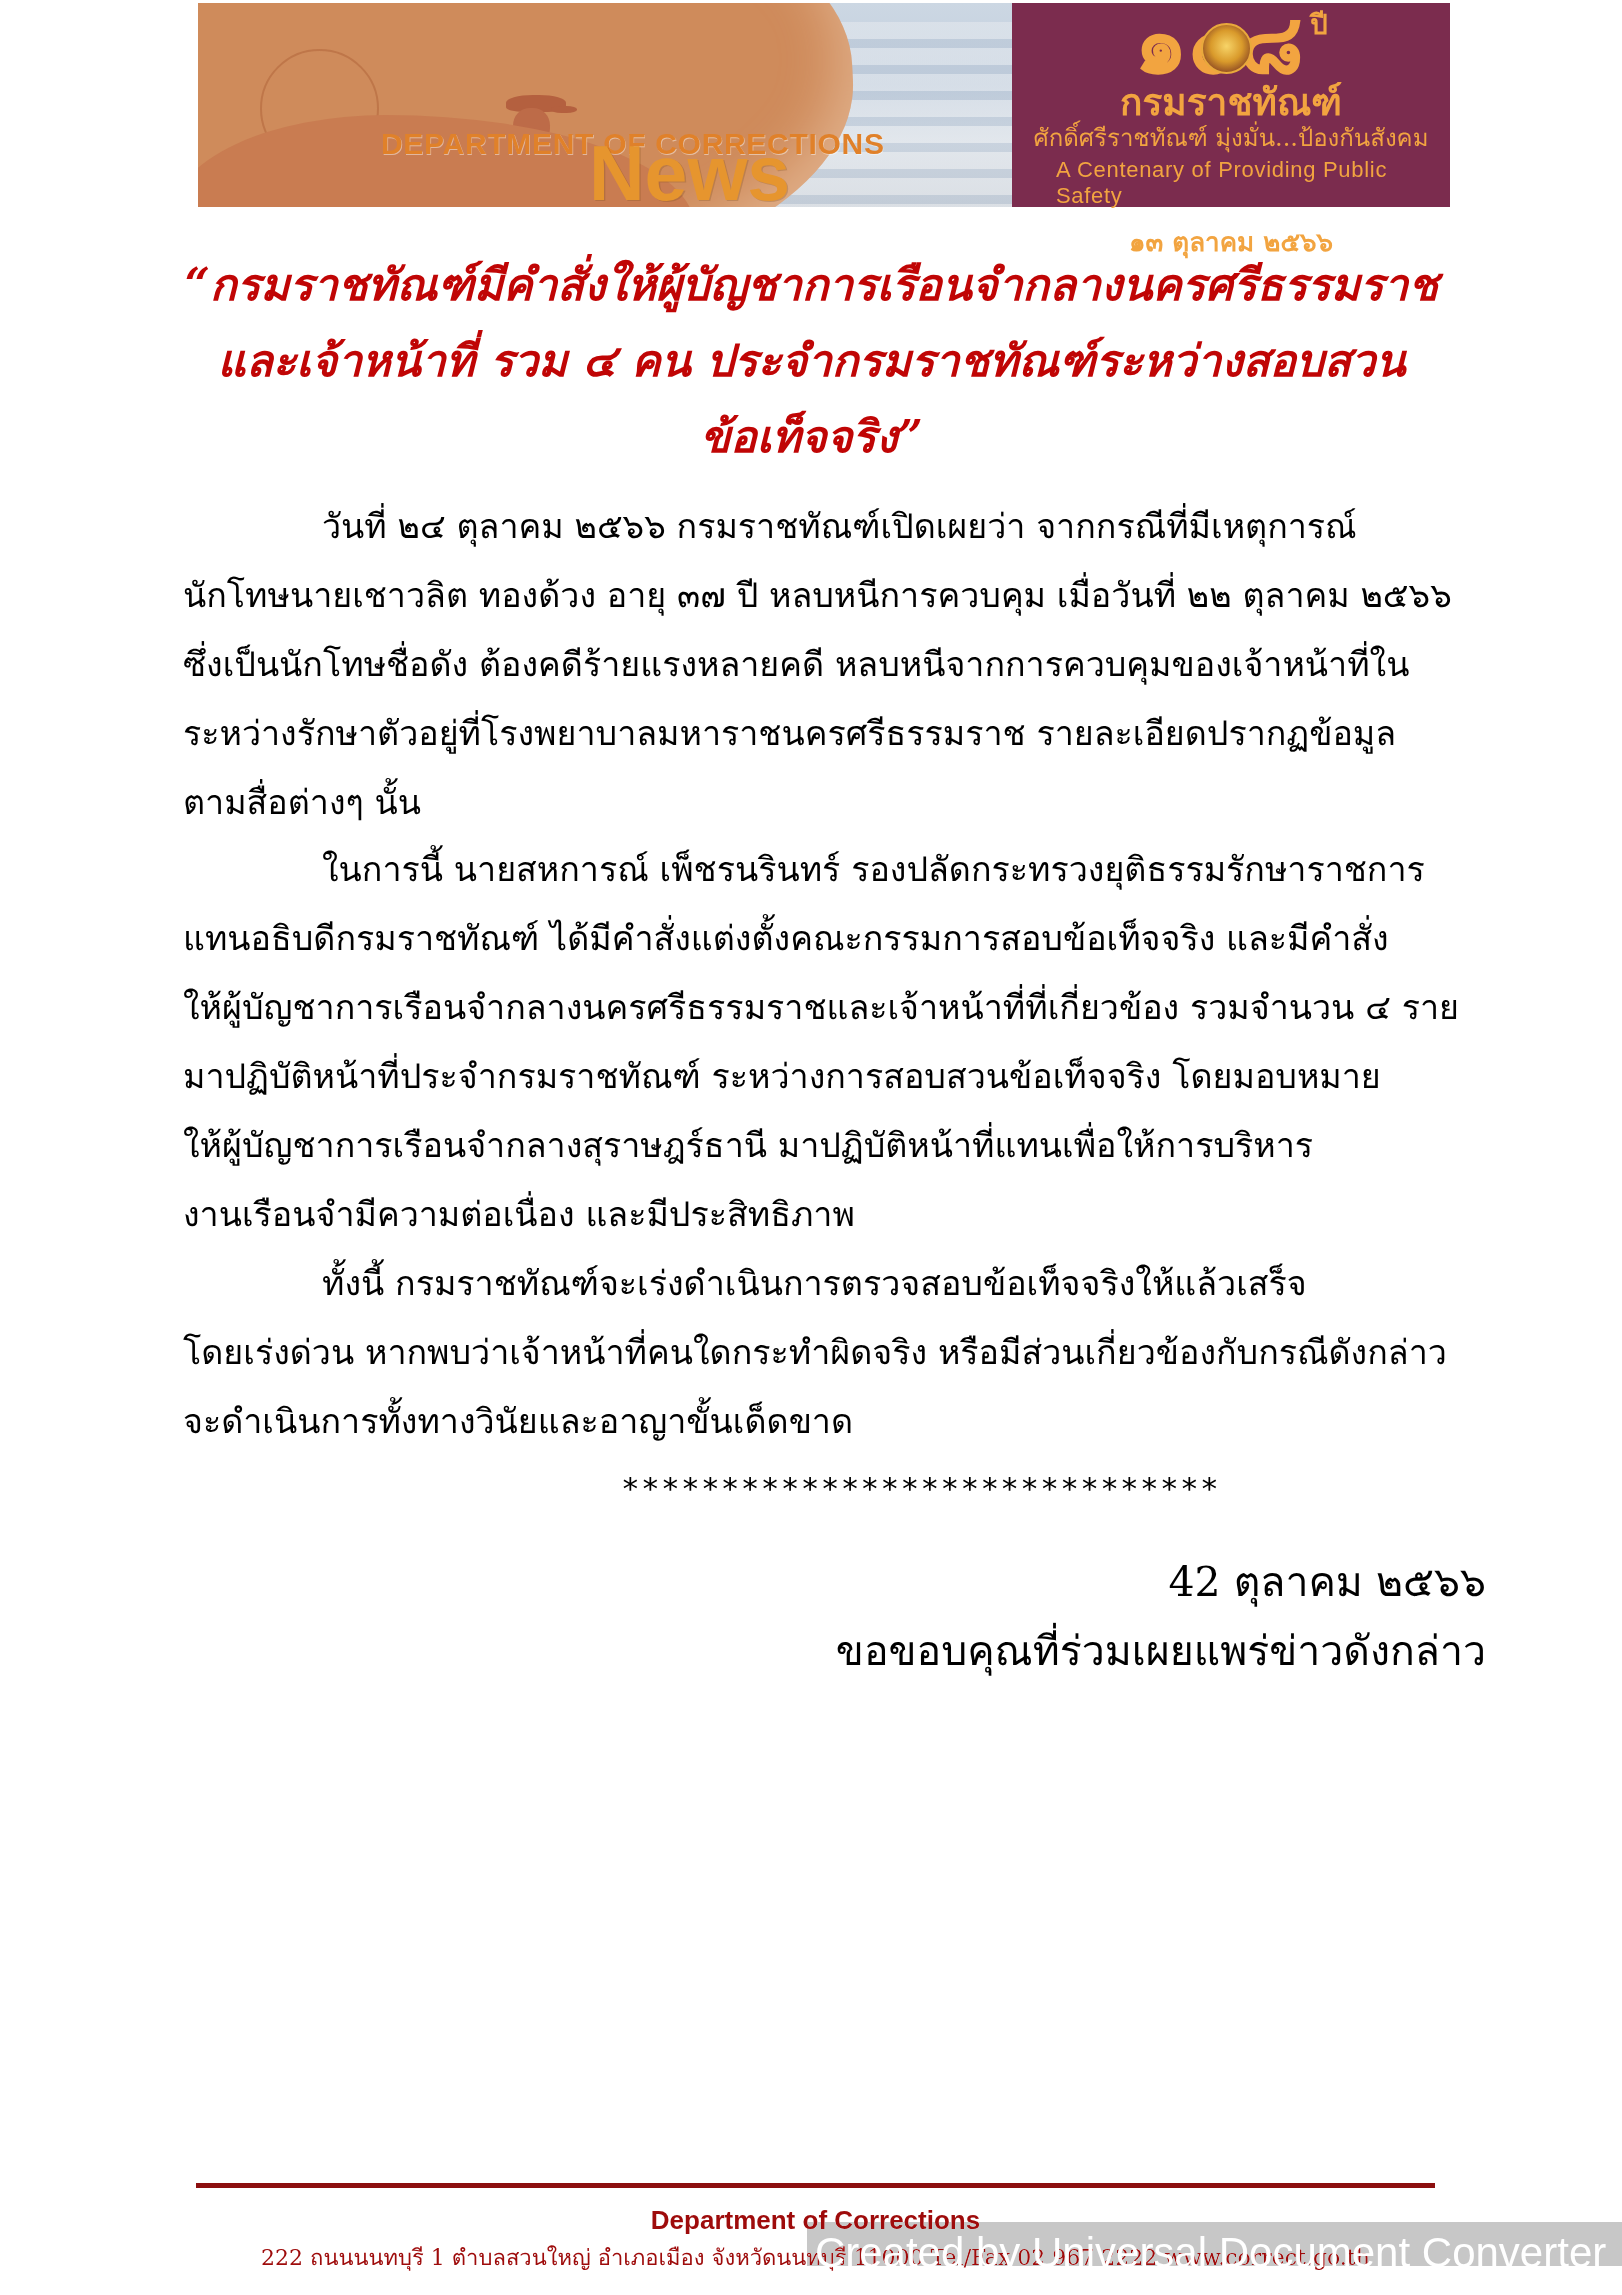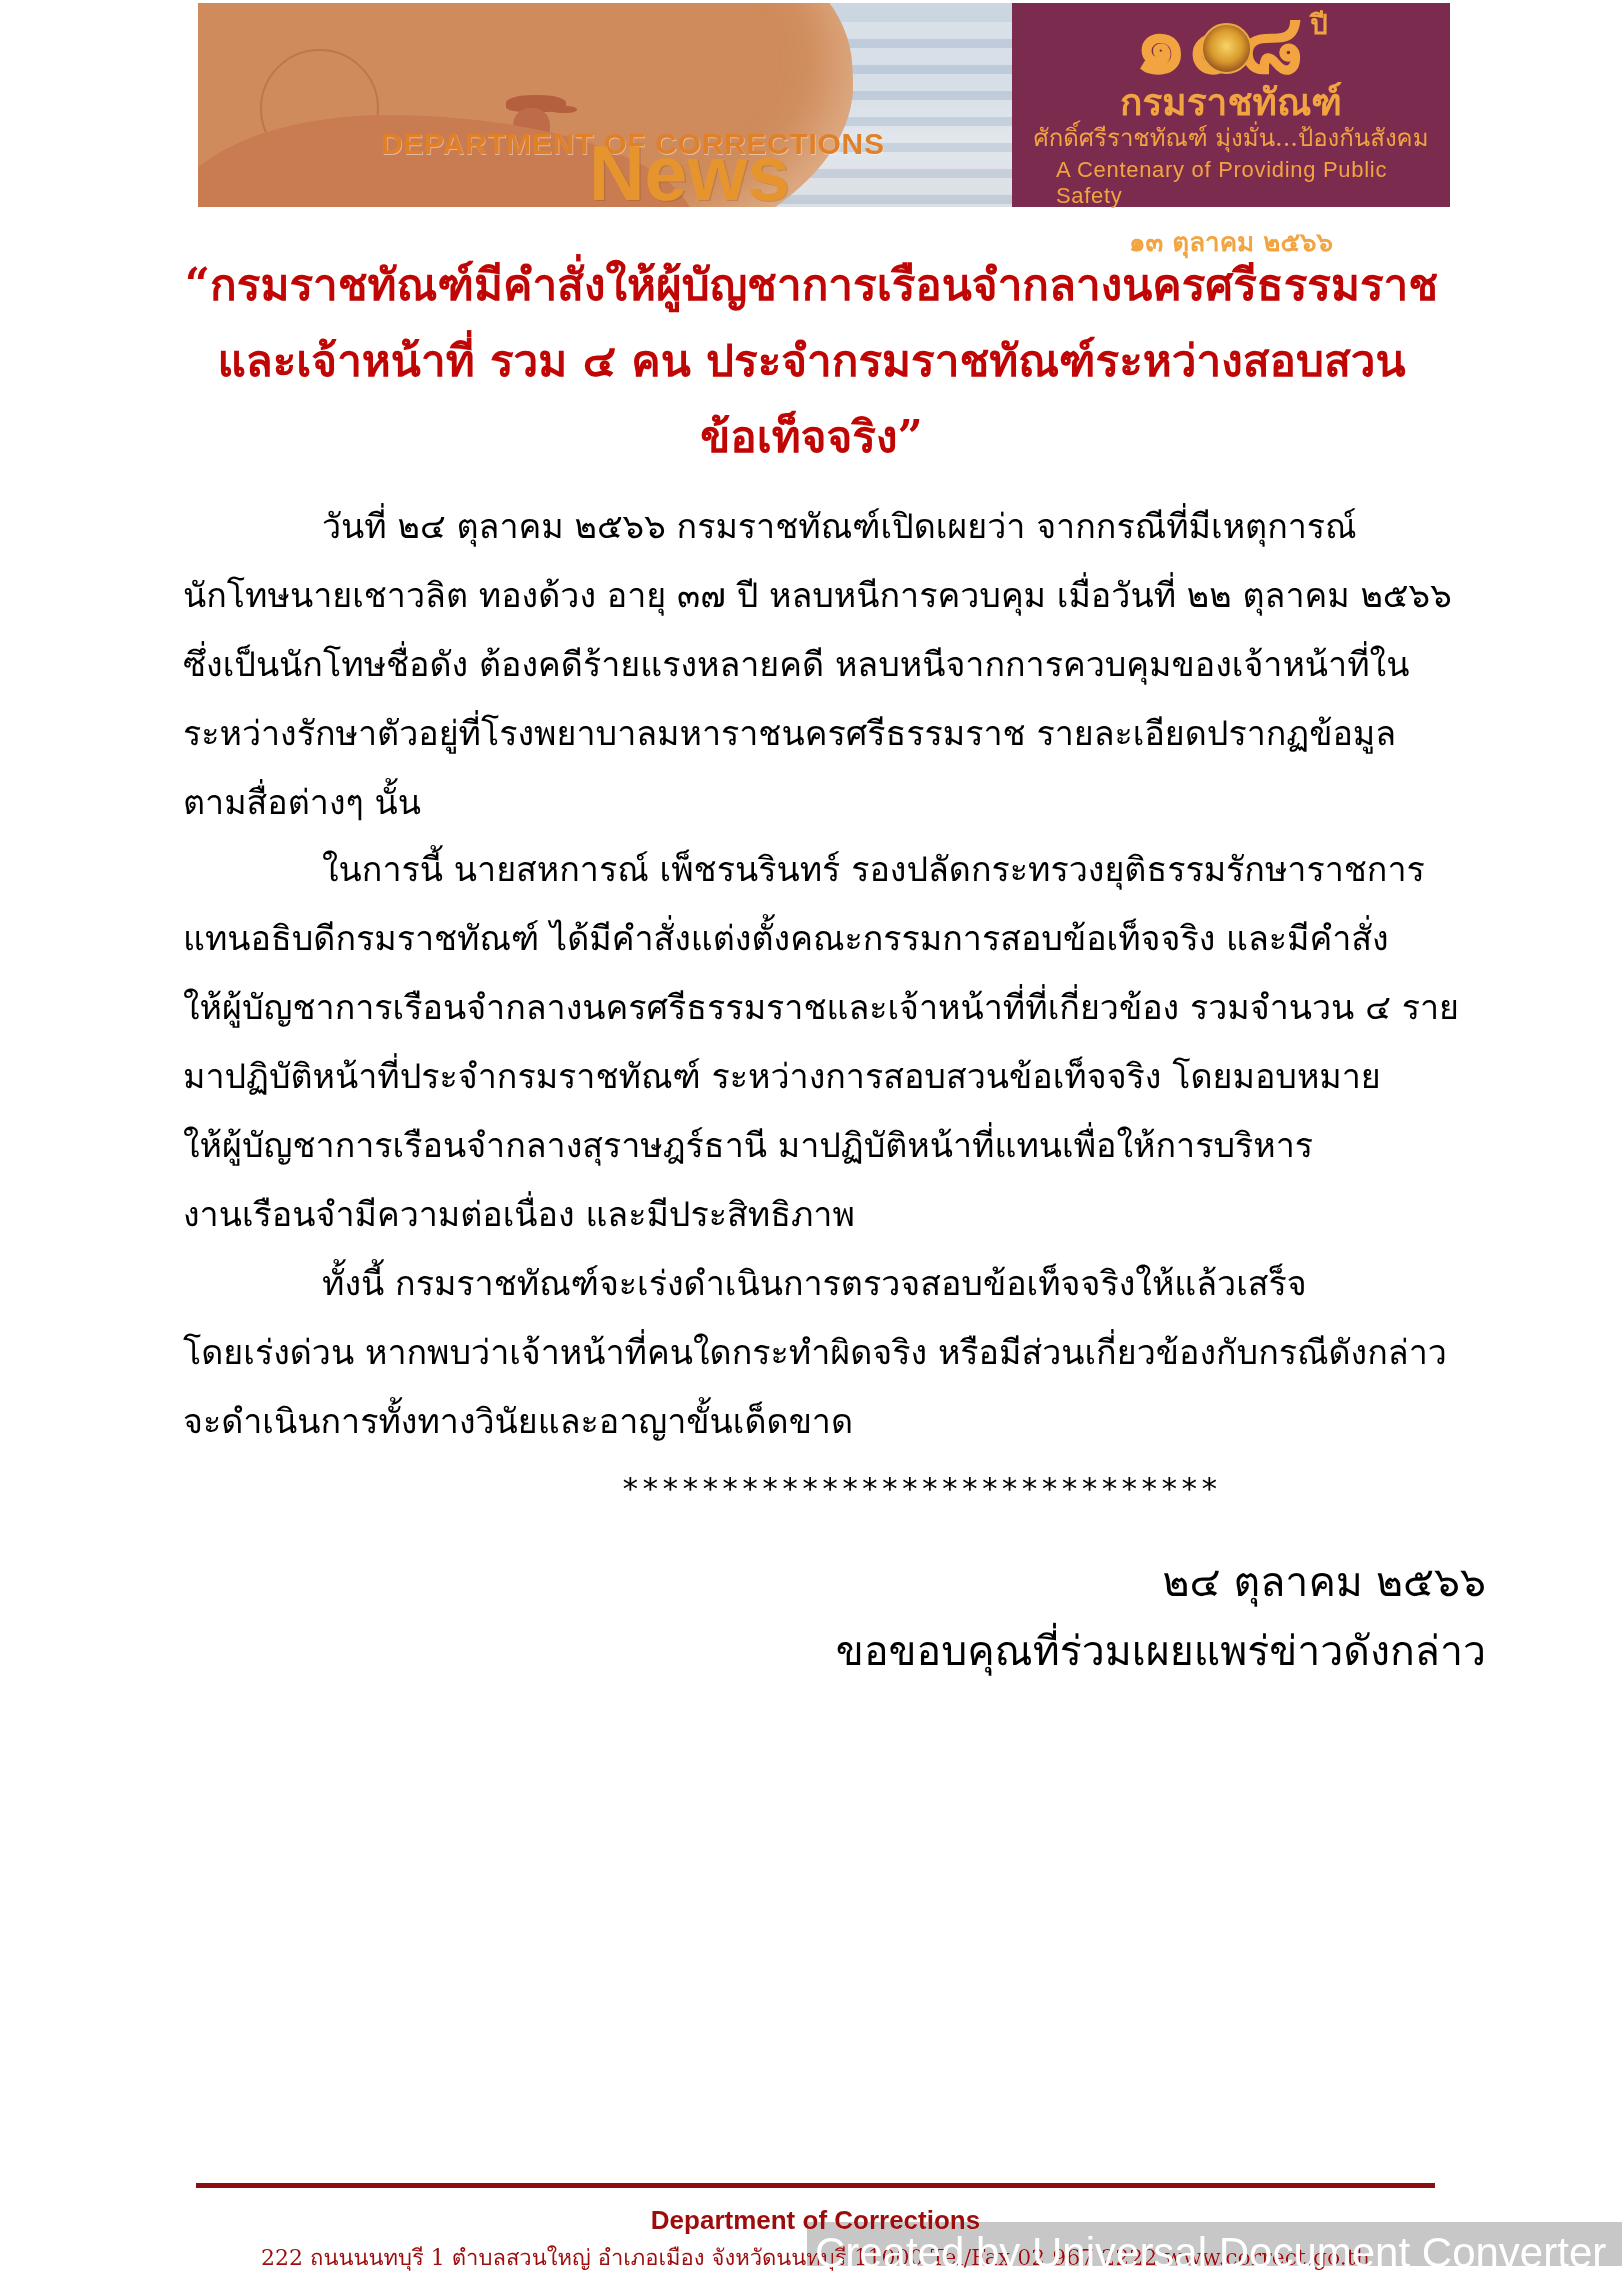--- a/index.html
+++ b/index.html
@@ -41,21 +41,21 @@
           background:radial-gradient(circle at 50% 45%,#f7d468 0%,#d99a2b 45%,#8e4a23 78%,#b06a2a 100%);}
   .org-name{font-size:37px;font-weight:700;line-height:41px;}
   .motto-thai{font-size:24px;line-height:29px;margin-top:1.3px;}
   .hdr-divider{width:94%;height:1.3px;background:#d9b9a0;opacity:.8;margin:2px 0;}
   .motto-en{font-size:22px;line-height:26px;letter-spacing:0.7px;
             font-family:"Liberation Sans","DejaVu Sans",sans-serif;margin-left:44px;}
   .hdr-date{font-size:26px;font-weight:700;margin-top:12px;}
 
   
   .title-block{position:absolute;left:157px;top:247px;width:1309px;text-align:center;
-               color:#c00505;font-weight:700;font-size:44px;line-height:76px;}
+               color:#c00505;font-style:italic;font-weight:700;font-size:44px;line-height:76px;}
 
   
   .para{position:absolute;left:183px;width:1305px;font-size:34px;line-height:69px;}
   .indent{text-indent:139px;}
   .para-1{top:492px;}
   .para-2{top:835px;}
   .para-3{top:1249px;}
 
   .separator{position:absolute;left:183px;top:1470px;width:1305px;box-sizing:border-box;
              padding-left:170px;text-align:center;font-size:31px;letter-spacing:1.3px;
@@ -132,21 +132,21 @@
 
   <div class="para para-3">
     <div class="indent">ทั้งนี้ กรมราชทัณฑ์จะเร่งดำเนินการตรวจสอบข้อเท็จจริงให้แล้วเสร็จ</div>
     <div>โดยเร่งด่วน หากพบว่าเจ้าหน้าที่คนใดกระทำผิดจริง หรือมีส่วนเกี่ยวข้องกับกรณีดังกล่าว</div>
     <div>จะดำเนินการทั้งทางวินัยและอาญาขั้นเด็ดขาด</div>
   </div>
 
   <div class="separator">******************************</div>
 
   <div class="closing">
-    <div>๒๔ ตุลาคม ๒๕๖๖</div>
+    <div>42 ตุลาคม ๒๕๖๖</div>
     <div>ขอขอบคุณที่ร่วมเผยแพร่ข่าวดังกล่าว</div>
   </div>
 
   <div class="footer-rule"></div>
   <div class="footer-org">Department of Corrections</div>
   <div class="footer-address">222 ถนนนนทบุรี 1 ตำบลสวนใหญ่ อำเภอเมือง จังหวัดนนทบุรี 11000 Tel/Fax 02 967 2222 www.correct.go.th</div>
 
   <div class="watermark">
     <div class="watermark-bg"></div>
     <div class="watermark-label">Created by Universal Document Converter</div>

